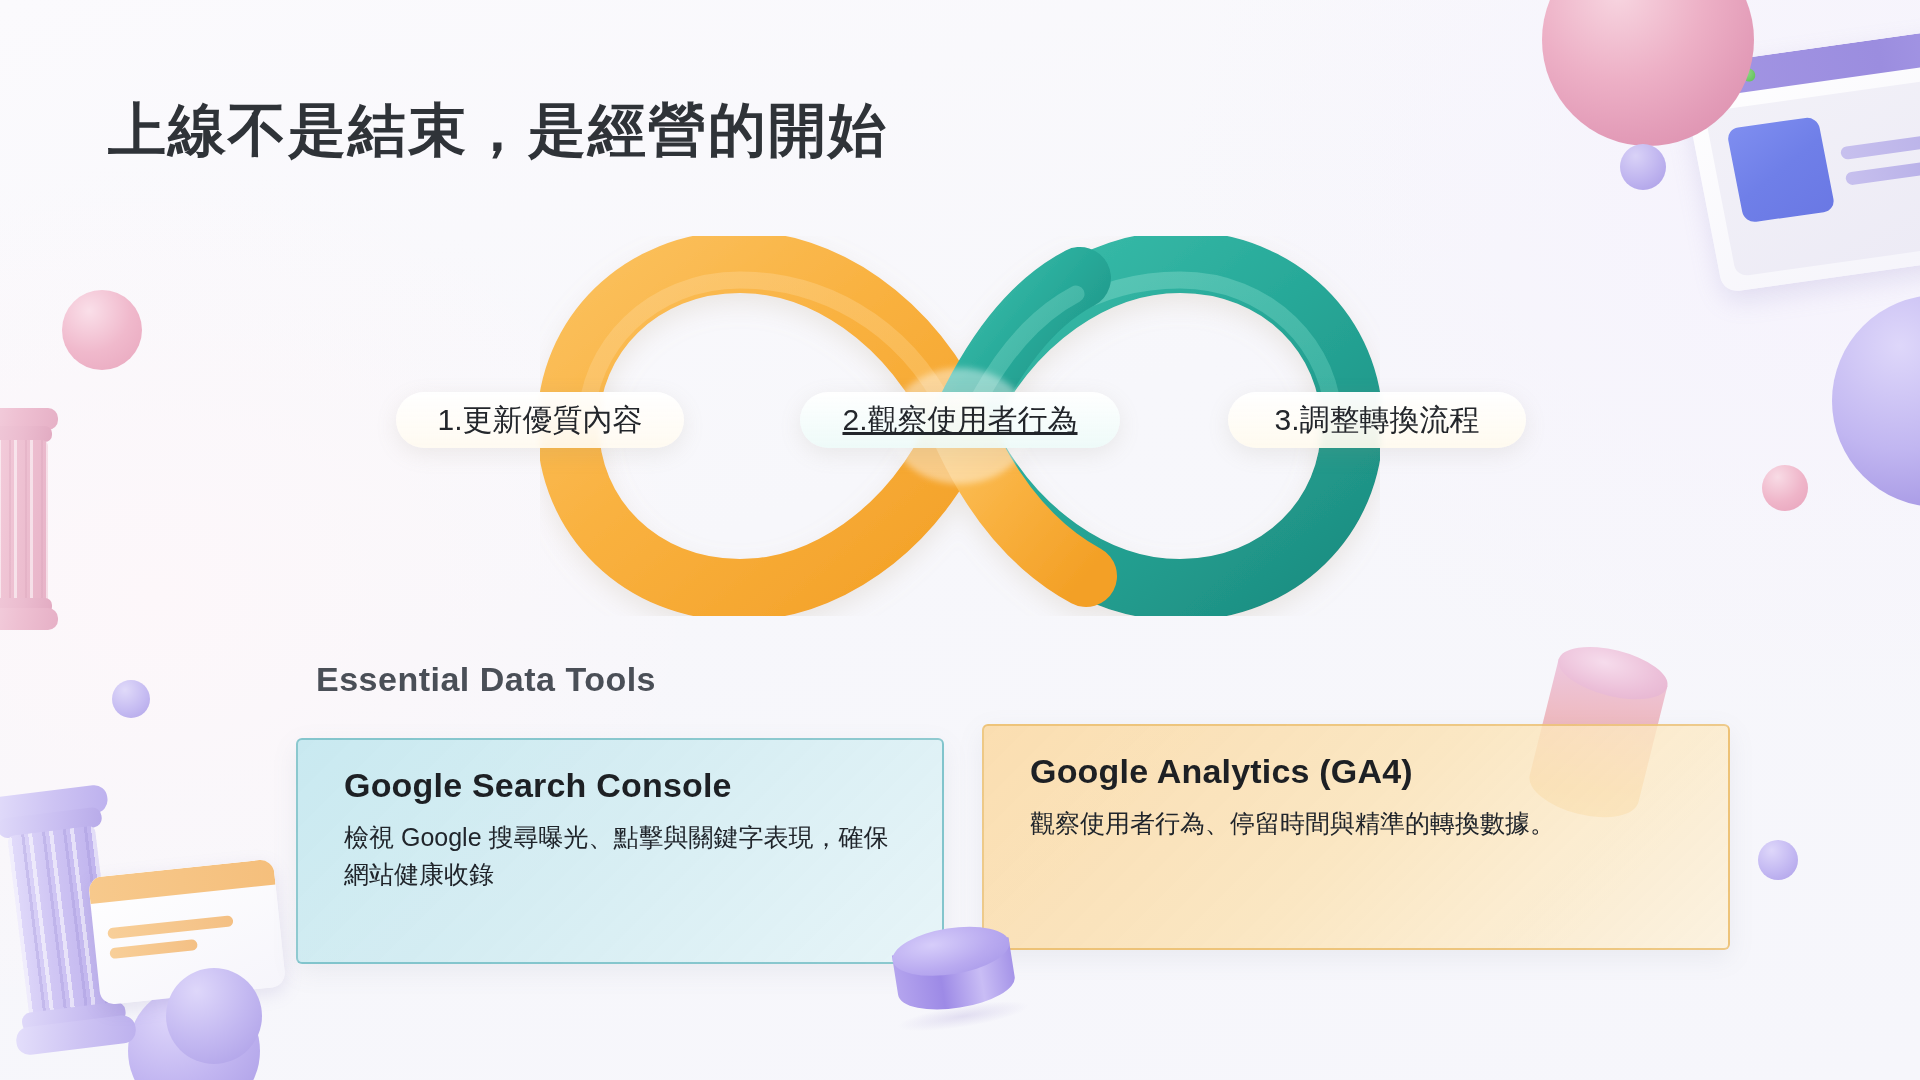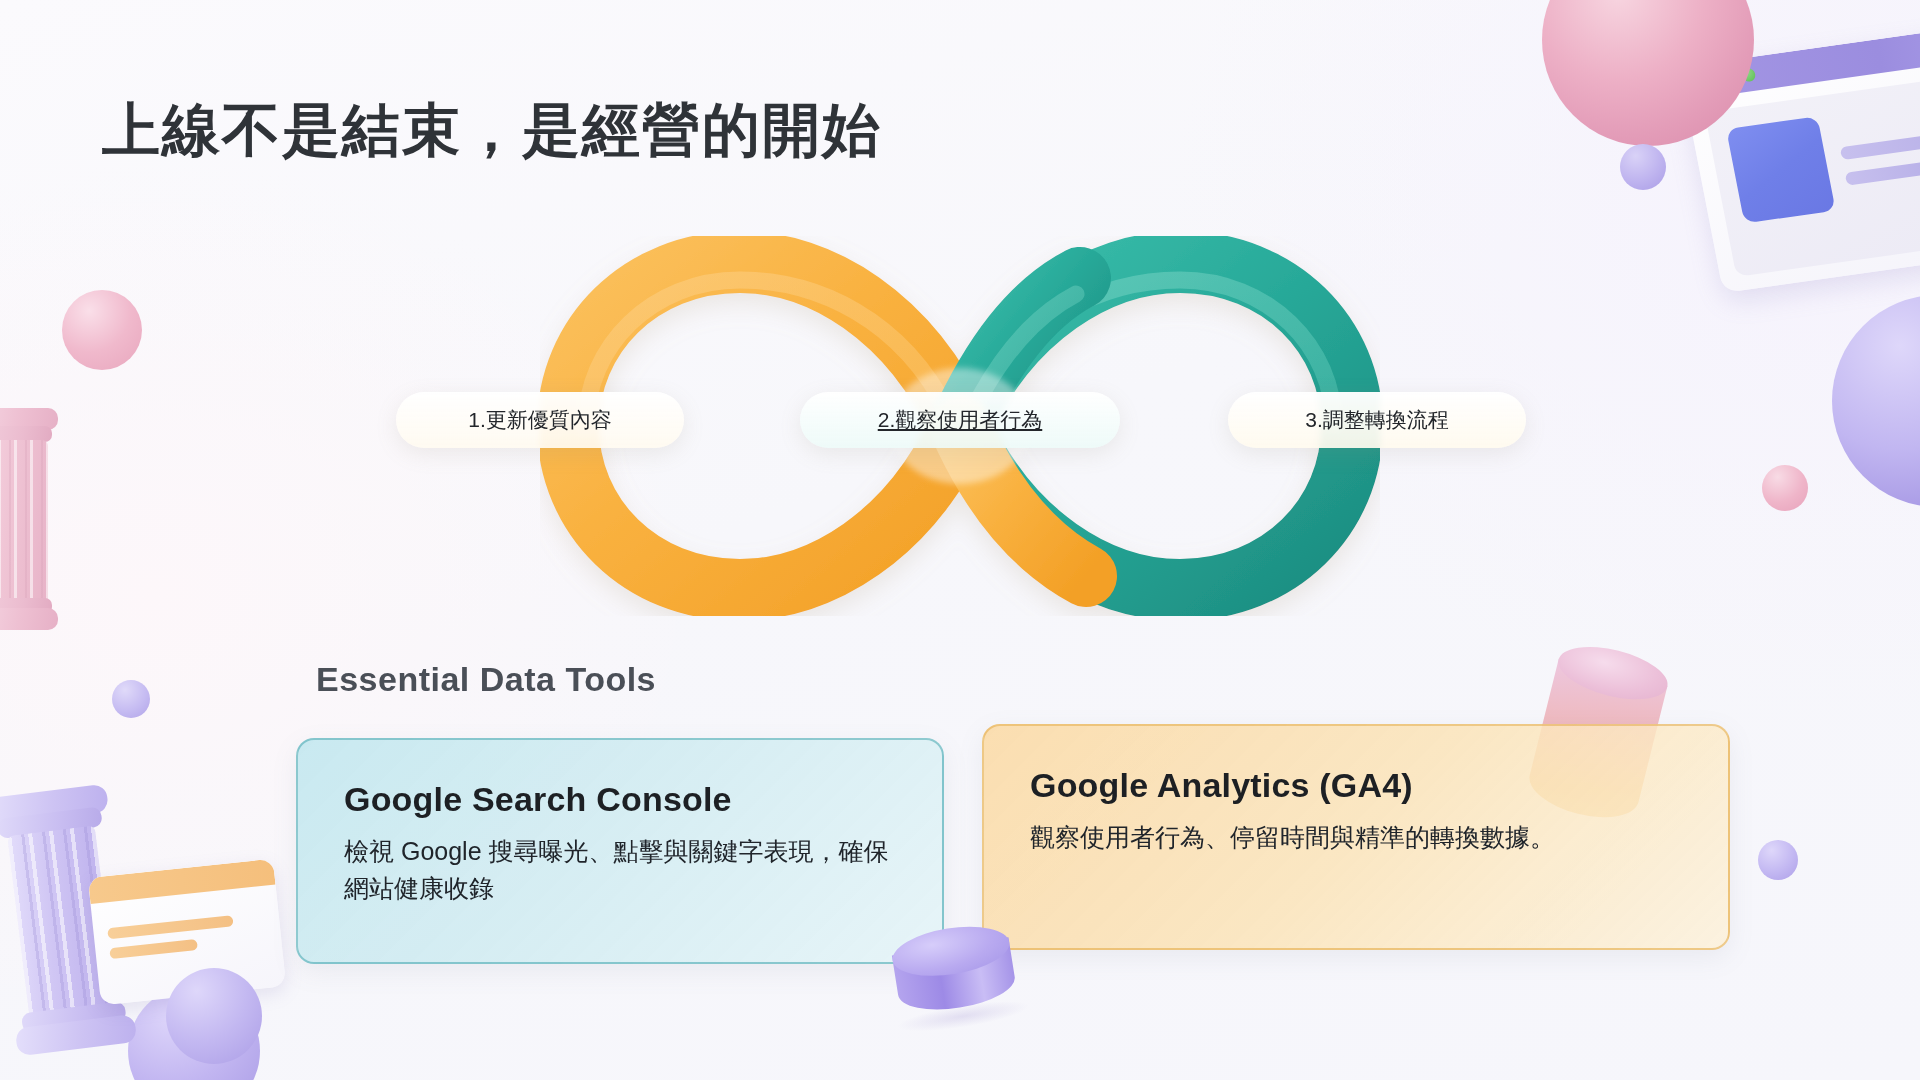--- a/index.html
+++ b/index.html
@@ -200,34 +200,34 @@
     position:absolute; left:18px; top:20px; width:92px; height:96px; border-radius:12px;
     background:linear-gradient(150deg, #7f8ef0 0%, #6f7fe8 50%, #6a78e4 100%);
   }
   .browser .line { position:absolute; height:13px; border-radius:7px;
     background:linear-gradient(90deg,#c7c0ee 0%, #b6aee7 100%); }
   .browser .l1 { left:126px; top:54px; width:128px; }
   .browser .l2 { left:126px; top:80px; width:100px; }
 
   
   .title {
-    position:absolute; left:102px; top:92px;
+    position:absolute; left:108px; top:92px;
     font-size:58px; font-weight:700; color:#2f3338; letter-spacing:2px;
     white-space:nowrap;
   }
 
   
   .loop { position:absolute; left:540px; top:236px; width:840px; height:380px; }
   .loop svg { width:100%; height:100%; display:block; }
 
   
   .pill {
     position:absolute; height:56px; border-radius:28px;
     display:flex; align-items:center; justify-content:center;
-    font-size:21px; color:#23262b; white-space:nowrap; padding:0 26px;
+    font-size:30px; color:#23262b; white-space:nowrap; padding:0 26px;
     backdrop-filter:blur(3px);
     box-shadow:0 6px 22px rgba(150,140,120,0.14);
   }
   .pill-1 {
     left:396px; top:392px; width:288px;
     background:linear-gradient(180deg, rgba(255,255,255,0.97) 0%, rgba(255,250,240,0.93) 100%);
   }
   .pill-2 {
     left:800px; top:392px; width:320px;
     background:linear-gradient(180deg, rgba(255,255,255,0.95) 0%, rgba(236,250,248,0.90) 100%);
@@ -238,21 +238,21 @@
     background:linear-gradient(180deg, rgba(255,255,255,0.97) 0%, rgba(255,250,238,0.93) 100%);
     justify-content:center;
   }
 
   .section-title {
     position:absolute; left:316px; top:660px;
     font-size:34px; font-weight:700; color:#4a4f57; letter-spacing:0.5px;
   }
 
   .card {
-    position:absolute; border-radius:18px; padding:40px 42px 30px 46px;
+    position:absolute; border-radius:6px; padding:26px 42px 30px 46px;
     box-shadow:0 8px 26px rgba(120,130,150,0.10);
   }
   .card h3 { font-size:34px; font-weight:700; color:#1d2024; margin-bottom:14px; letter-spacing:0.2px; }
   .card p  { font-size:25px; line-height:1.48; color:#20252b; }
 
   .card-gsc {
     left:296px; top:738px; width:648px; height:226px;
     background:linear-gradient(135deg, rgba(196,231,239,0.92) 0%, rgba(209,236,241,0.88) 45%, rgba(226,243,246,0.80) 100%);
     border:2px solid rgba(70,165,175,0.55);
   }

